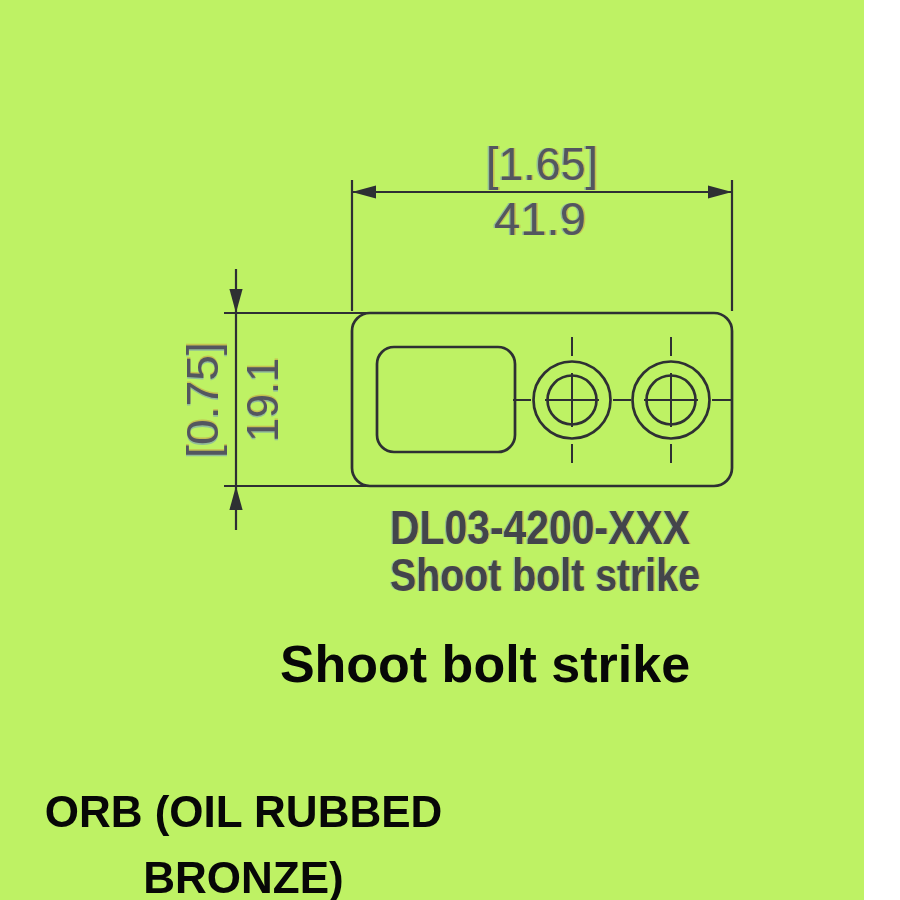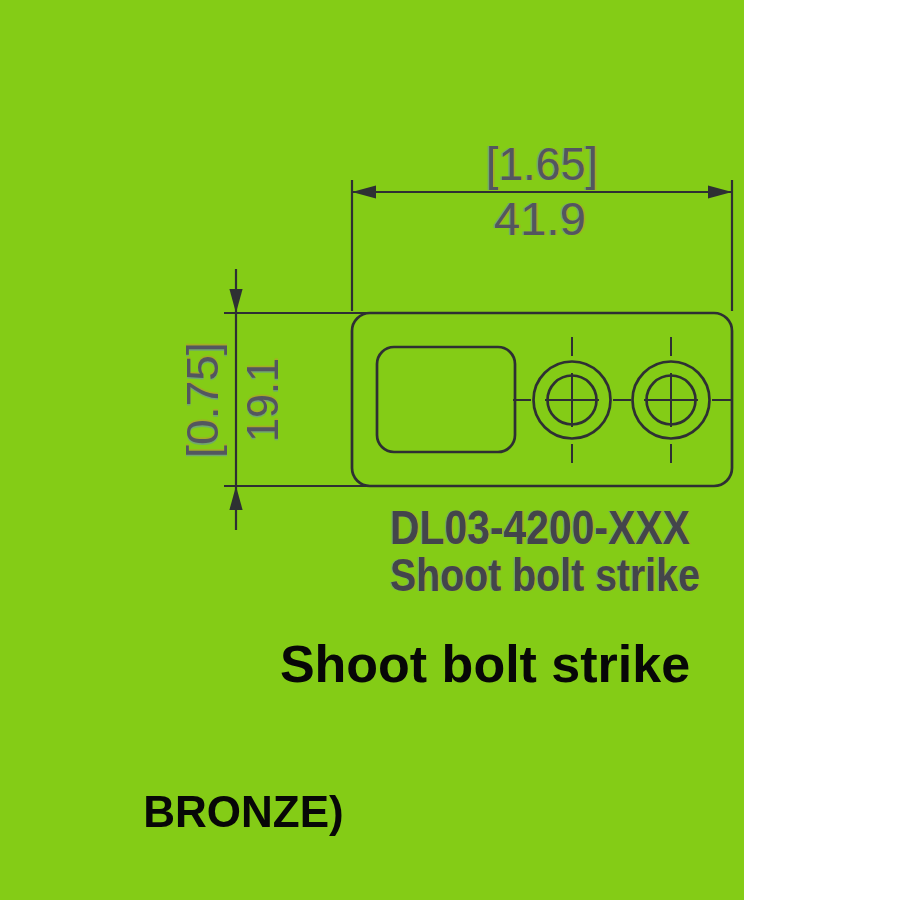--- a/index.html
+++ b/index.html
@@ -3,23 +3,23 @@
 <meta charset="utf-8">
 <style>
   html, body {
     margin: 0;
     padding: 0;
     background: #ffffff;
     font-family: "Liberation Sans", sans-serif;
   }
   .stage {
     position: relative;
-    width: 744px;
+    width: 864px;
     height: 900px;
-    background: #84cc16;
+    background: #bef264;
     overflow: hidden;
   }
   .drawing-svg {
     position: absolute;
     left: 0;
     top: 0;
     width: 900px;
     height: 900px;
   }
   
@@ -128,16 +128,17 @@
       <line class="ln center" x1="671" y1="444" x2="671" y2="463"></line>
     </g>
 
     <text class="part-text part-number" x="540" y="544" text-anchor="middle" textLength="300" lengthAdjust="spacingAndGlyphs">DL03-4200-XXX</text>
     <text class="part-text part-caption" x="545" y="591" text-anchor="middle" textLength="310" lengthAdjust="spacingAndGlyphs">Shoot bolt strike</text>
   </svg>
 
   <div class="product-title">Shoot bolt strike</div>
 
   <div class="finish-label">
+    <div>ORB (OIL RUBBED</div>
     <div>BRONZE)</div>
   </div>
 
 </div>
 
 </body></html>

